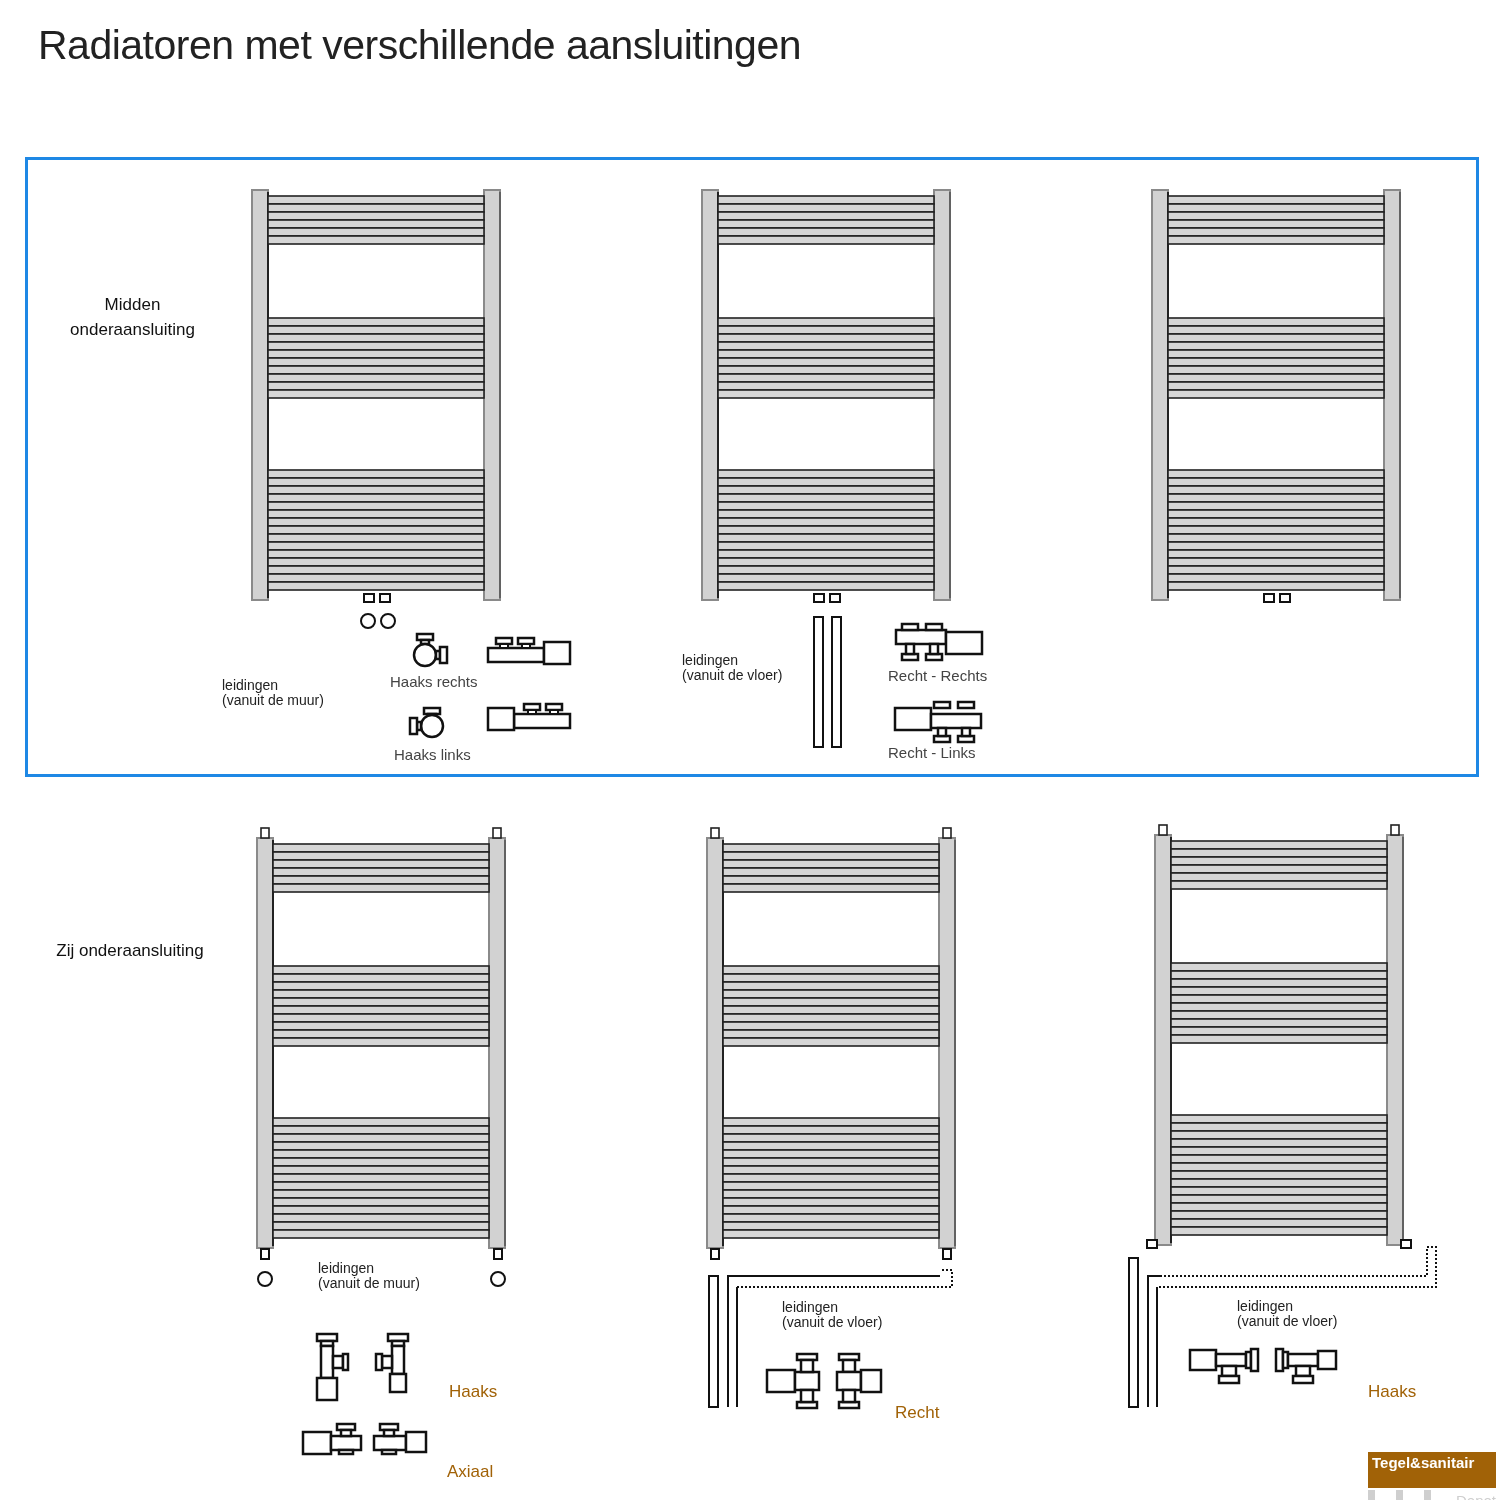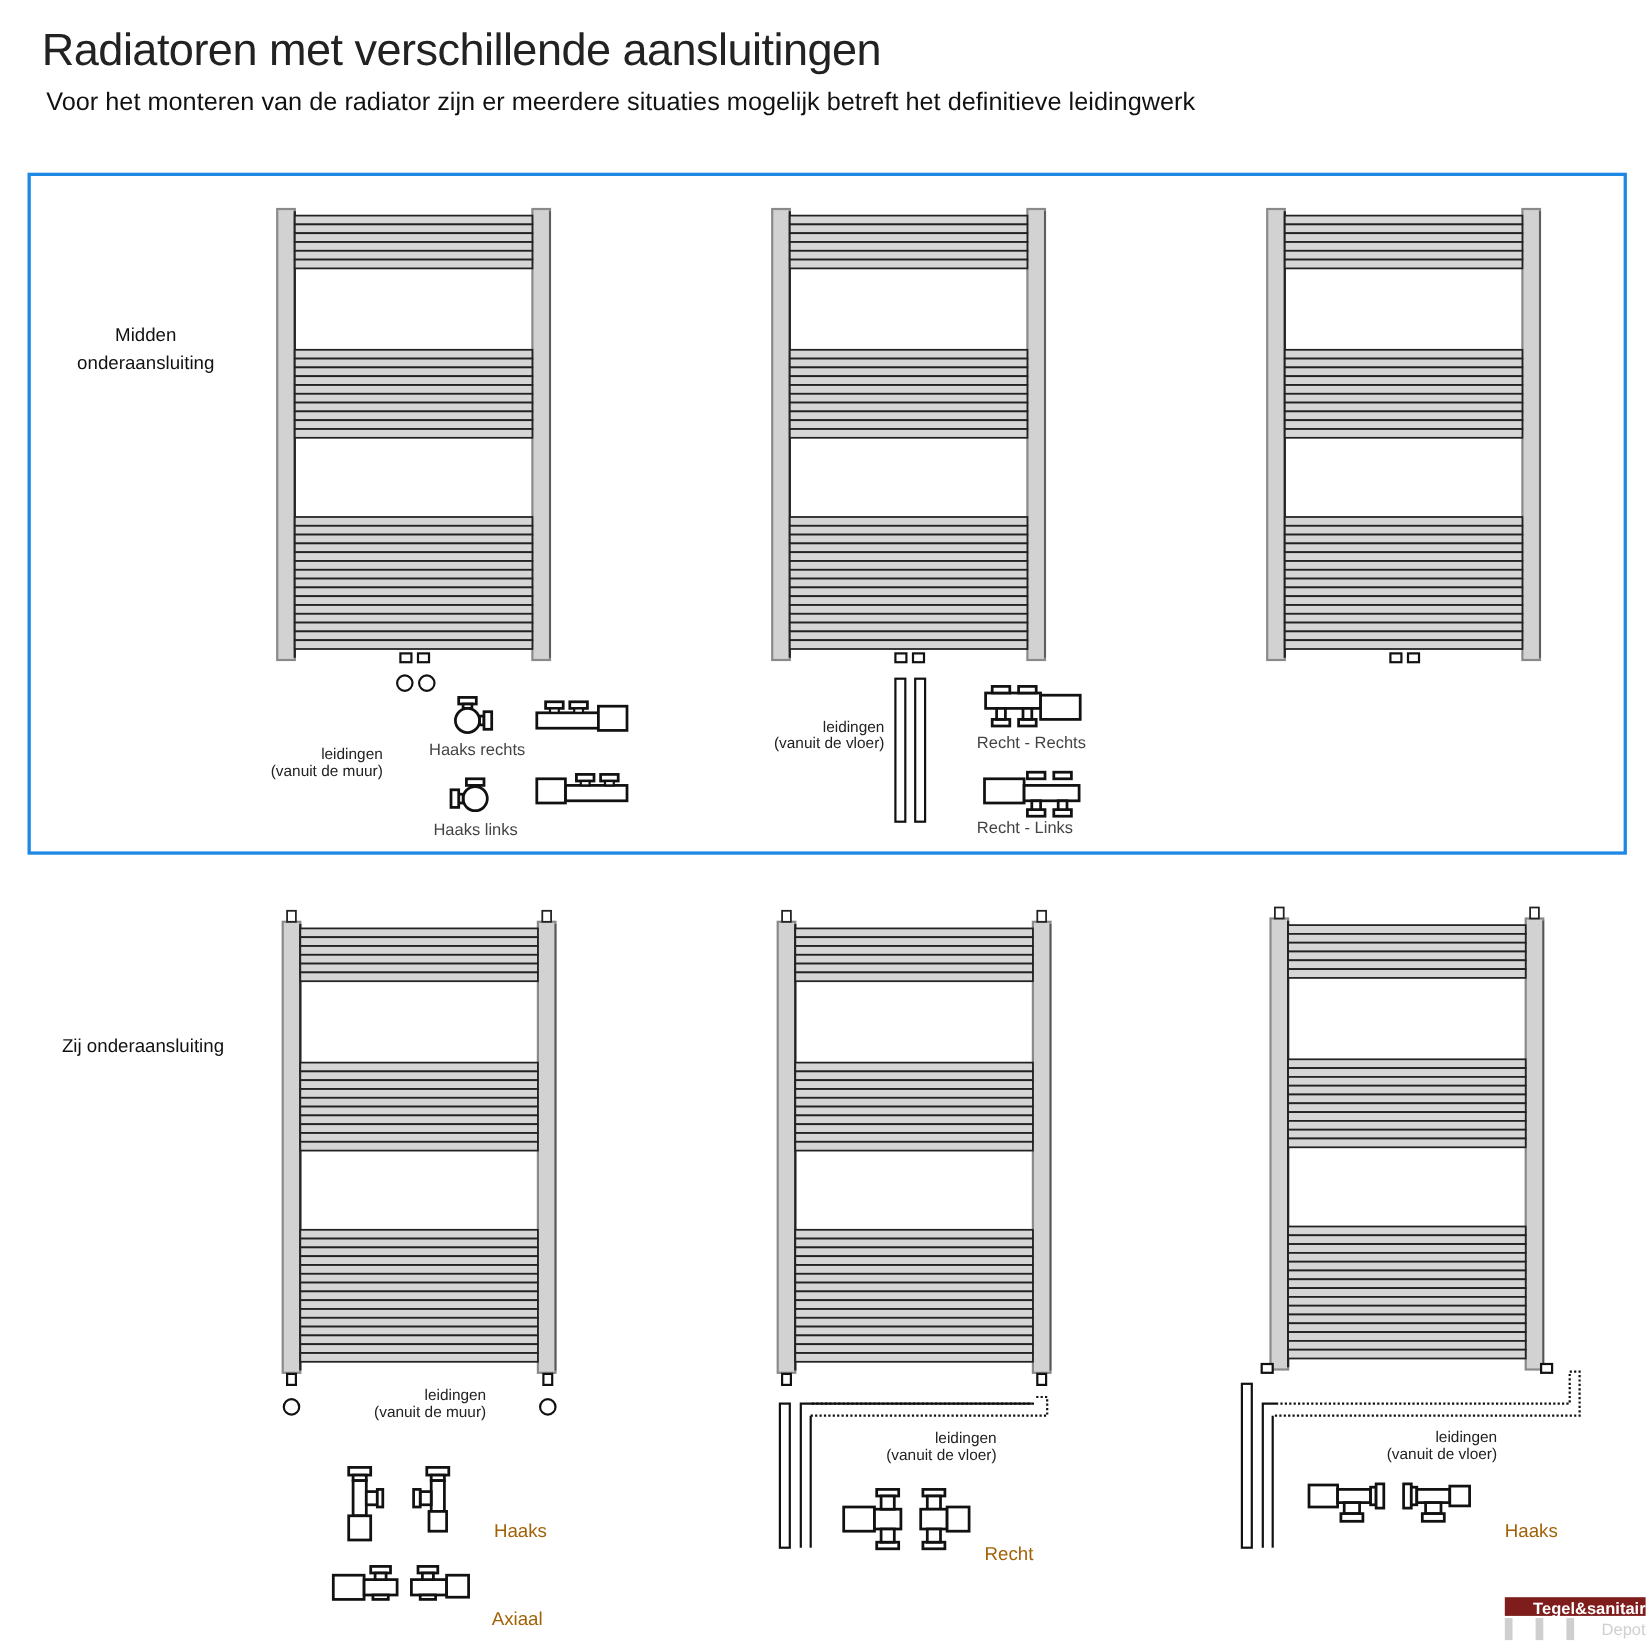--- a/index.html
+++ b/index.html
@@ -1,36 +1,35 @@
 <!DOCTYPE html>
 <html><head>
 <meta charset="utf-8">
 <style>
   html,body{margin:0;padding:0;background:#ffffff;}
   body{width:1500px;height:1500px;position:relative;overflow:hidden;font-family:"Liberation Sans",sans-serif;color:#111;}
   .title{position:absolute;left:38px;top:22px;font-size:41px;color:#222;letter-spacing:-0.5px;white-space:nowrap;}
   .subtitle{position:absolute;left:42px;top:74px;font-size:23px;line-height:36px;color:#111;width:1280px;}
   .panel-box{position:absolute;left:25px;top:157px;width:1448px;height:614px;border:3px solid #1e88e5;}
   .row-label{position:absolute;font-size:17px;color:#111;text-align:center;line-height:25px;}
-  .lbl{position:absolute;font-size:14px;color:#222;text-align:right;line-height:15px;white-space:nowrap;}
+  .lbl{position:absolute;font-size:14px;color:#222;text-align:left;line-height:15px;white-space:nowrap;}
   .lbl-valve{position:absolute;font-size:15px;color:#444;white-space:nowrap;}
   .lbl-valve-lg{position:absolute;font-size:17px;color:#a16207;white-space:nowrap;margin-top:30px;}
   .diagram-svg{position:absolute;left:0;top:0;}
   .logo{position:absolute;left:1368px;top:1452px;width:128px;height:46px;}
-  .logo-top{background:#7f1d1d;color:#fff;font-weight:bold;font-size:15px;height:17px;line-height:22px;padding-left:4px;text-align:right;}
+  .logo-top{background:#a16207;color:#fff;font-weight:bold;font-size:15px;height:36px;line-height:22px;padding-left:4px;}
   .logo-bottom{display:flex;gap:21px;margin-top:2px;align-items:center;}
   .logo-sq{width:22px;height:20px;background:#cfcfcf;}
   .logo-depot{color:#cfcfcf;font-size:15px;margin-left:4px;}
 </style>
 </head>
 <body>
 
 <div class="title">Radiatoren met verschillende aansluitingen</div>
 <div class="subtitle">
-  <div>Voor het monteren van de radiator zijn er meerdere situaties mogelijk betreft het definitieve leidingwerk</div>
 </div>
 
 <div class="panel-box"></div>
 
 <div class="row-label" style="left:55px;top:292px;width:155px;">
   <div>Midden</div>
   <div>onderaansluiting</div>
 </div>
 <div class="row-label" style="left:40px;top:938px;width:180px;">Zij onderaansluiting</div>
 

